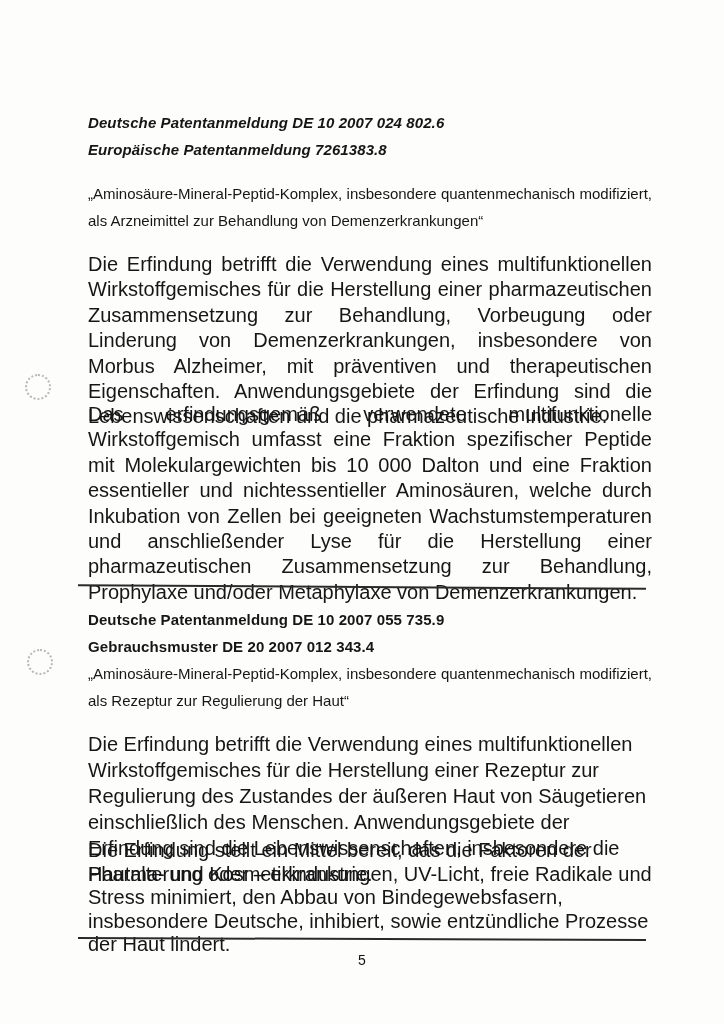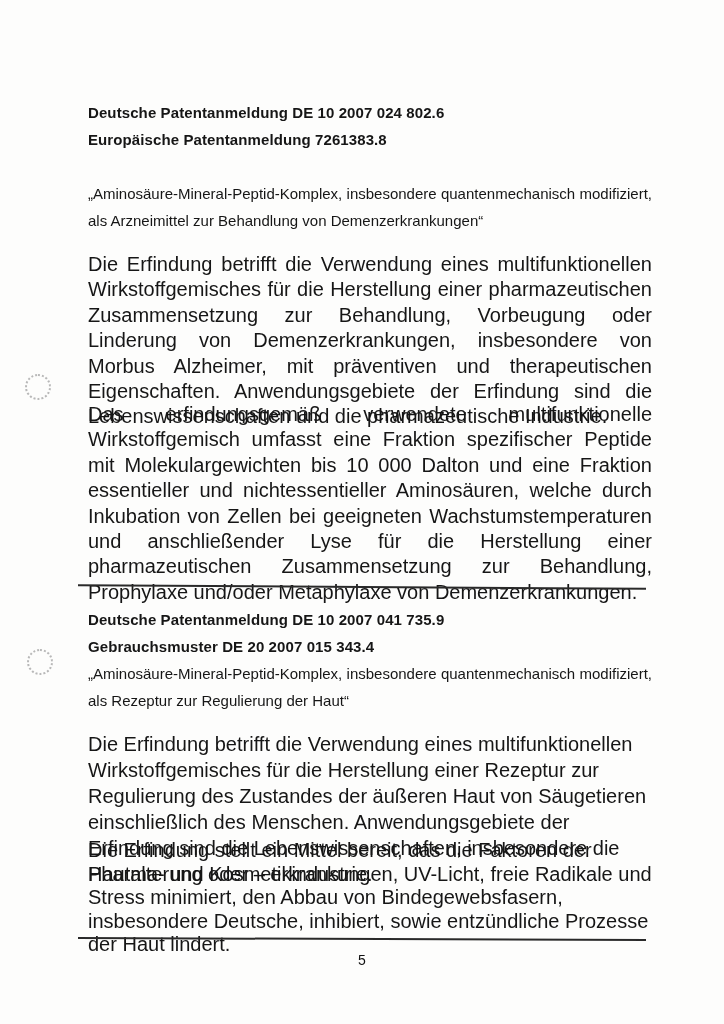--- a/index.html
+++ b/index.html
@@ -48,21 +48,21 @@
     font-size: 15px;
     line-height: 27px;
     text-align: justify;
   }
   .para {
     font-size: 20px;
     line-height: 25.4px;
   }
   .justify { text-align: justify; }
 
-  .sec1-headings { top: 99px; }
+  .sec1-headings { top: 109px; font-style: italic; }
   .sec1-quote    { top: 180px; }
   .para-1        { top: 252px; }
   .para-2        { top: 402px; }
 
   .divider {
     position: absolute;
     left: -10px;
     width: 568px;
     height: 2px;
     background: #2a2a2a;
@@ -103,22 +103,22 @@
 
     <div class="block sec1-quote quote">„Aminosäure-Mineral-Peptid-Komplex, insbesondere quantenmechanisch modifiziert, als Arzneimittel zur Behandlung von Demenzerkrankungen“</div>
 
     <div class="block para para-1 justify">Die Erfindung betrifft die Verwendung eines multifunktionellen Wirkstoffgemisches für die Herstellung einer pharmazeutischen Zusammensetzung zur Behandlung, Vorbeugung oder Linderung von Demenzerkrankungen, insbesondere von Morbus Alzheimer, mit präventiven und therapeutischen Eigenschaften. Anwendungsgebiete der Erfindung sind die Lebenswissenschaften und die pharmazeutische Industrie.</div>
 
     <div class="block para para-2 justify">Das erfindungsgemäß verwendete multifunktionelle Wirkstoffgemisch umfasst eine Fraktion spezifischer Peptide mit Molekulargewichten bis 10 000 Dalton und eine Fraktion essentieller und nichtessentieller Aminosäuren, welche durch Inkubation von Zellen bei geeigneten Wachstumstemperaturen und anschließender Lyse für die Herstellung einer pharmazeutischen Zusammensetzung zur Behandlung, Prophylaxe und/oder Metaphylaxe von Demenzerkrankungen.</div>
 
     <div class="divider divider-1"></div>
 
     <div class="block sec2-headings">
-      <div class="heading-line">Deutsche Patentanmeldung DE 10 2007 041 735.9</div>
-      <div class="heading-line">Gebrauchsmuster DE 20 2007 015 343.4</div>
+      <div class="heading-line">Deutsche Patentanmeldung DE 10 2007 055 735.9</div>
+      <div class="heading-line">Gebrauchsmuster DE 20 2007 012 343.4</div>
     </div>
 
     <div class="block sec2-quote quote">„Aminosäure-Mineral-Peptid-Komplex, insbesondere quantenmechanisch modifiziert, als Rezeptur zur Regulierung der Haut“</div>
 
     <div class="block para para-3">Die Erfindung betrifft die Verwendung eines multifunktionellen Wirkstoffgemisches für die Herstellung einer Rezeptur zur Regulierung des Zustandes der äußeren Haut von Säugetieren einschließlich des Menschen. Anwendungsgebiete der Erfindung sind die Lebenswissenschaften, insbesondere die Pharma- und Kosmetikindustrie.</div>
 
     <div class="block para para-4">Die Erfindung stellt ein Mittel bereit, das die Faktoren der Hautalterung oder – erkrankungen, UV-Licht, freie Radikale und Stress minimiert, den Abbau von Bindegewebsfasern, insbesondere Deutsche, inhibiert, sowie entzündliche Prozesse der Haut lindert.</div>
 
     <div class="divider divider-2"></div>
 

